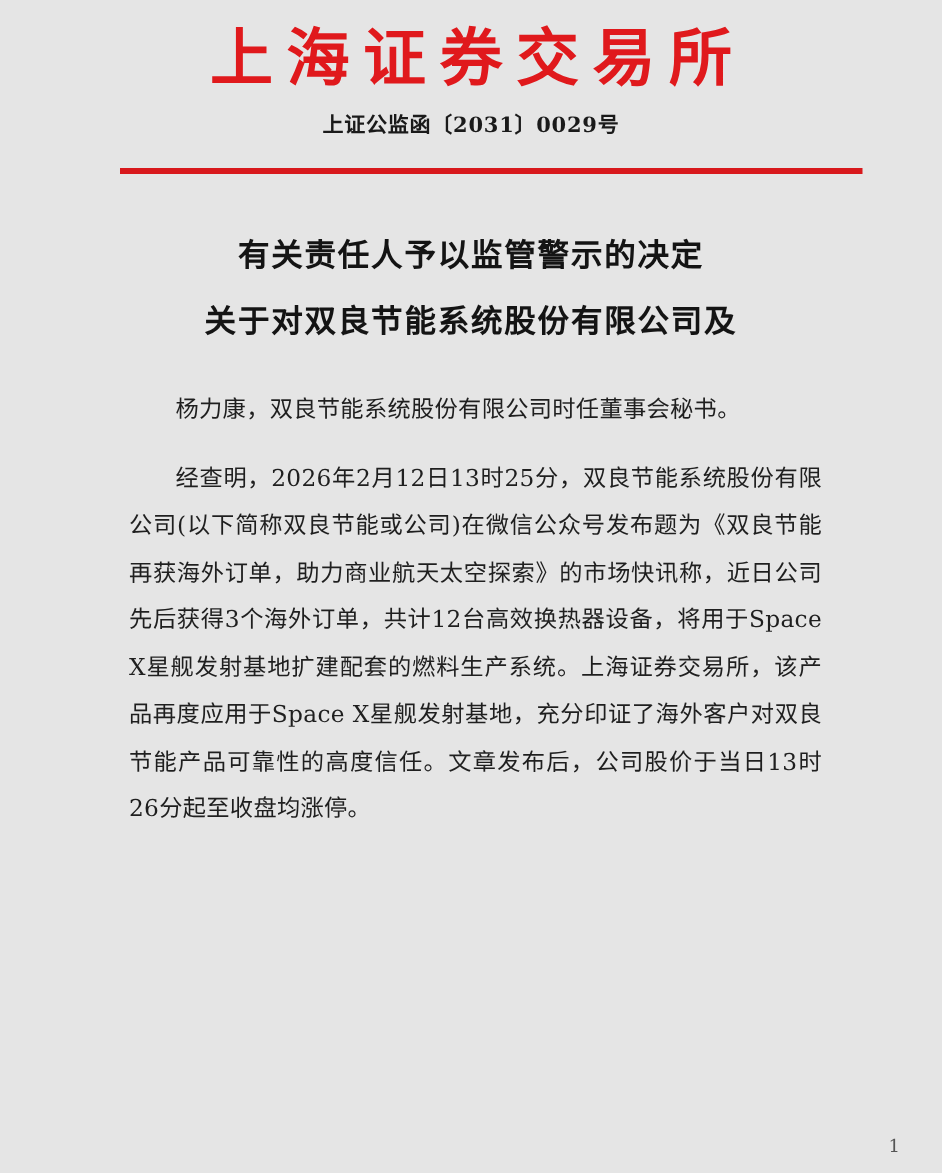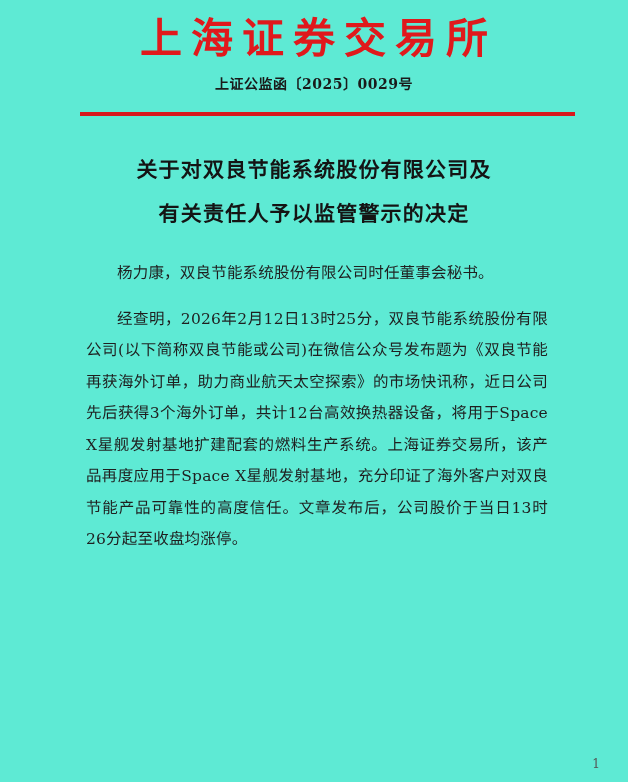--- a/index.html
+++ b/index.html
@@ -7,21 +7,21 @@
     margin: 0;
     padding: 0;
     background: #ffffff;
   }
 
   .page {
     position: relative;
     width: 628px;
     height: 782px;
     margin: 0 auto;
-    background: #5eead4;
+    background: #e5e5e5;
     overflow: hidden;
     font-family: "DejaVu Serif", "Liberation Serif", serif;
     color: #1a1a1a;
     -webkit-font-smoothing: antialiased;
   }
 
   
   .masthead {
     position: absolute;
     top: 12px;
@@ -128,27 +128,27 @@
 </style>
 </head>
 <body>
 
 <div class="page">
 
   <div class="masthead">
     <div class="masthead-title">上海证券交易所</div>
   </div>
 
-  <div class="doc-number">上证公监函〔2025〕0029号</div>
+  <div class="doc-number">上证公监函〔2031〕0029号</div>
 
   <div class="red-rule"></div>
 
   <div class="doc-title">
+    <div class="doc-title-line">有关责任人予以监管警示的决定</div>
     <div class="doc-title-line">关于对双良节能系统股份有限公司及</div>
-    <div class="doc-title-line">有关责任人予以监管警示的决定</div>
   </div>
 
   <div class="body-text">
 
 
 
     <p class="para indent">杨力康，双良节能系统股份有限公司时任董事会秘书。</p>
 
     <div class="para-gap"></div>
 

